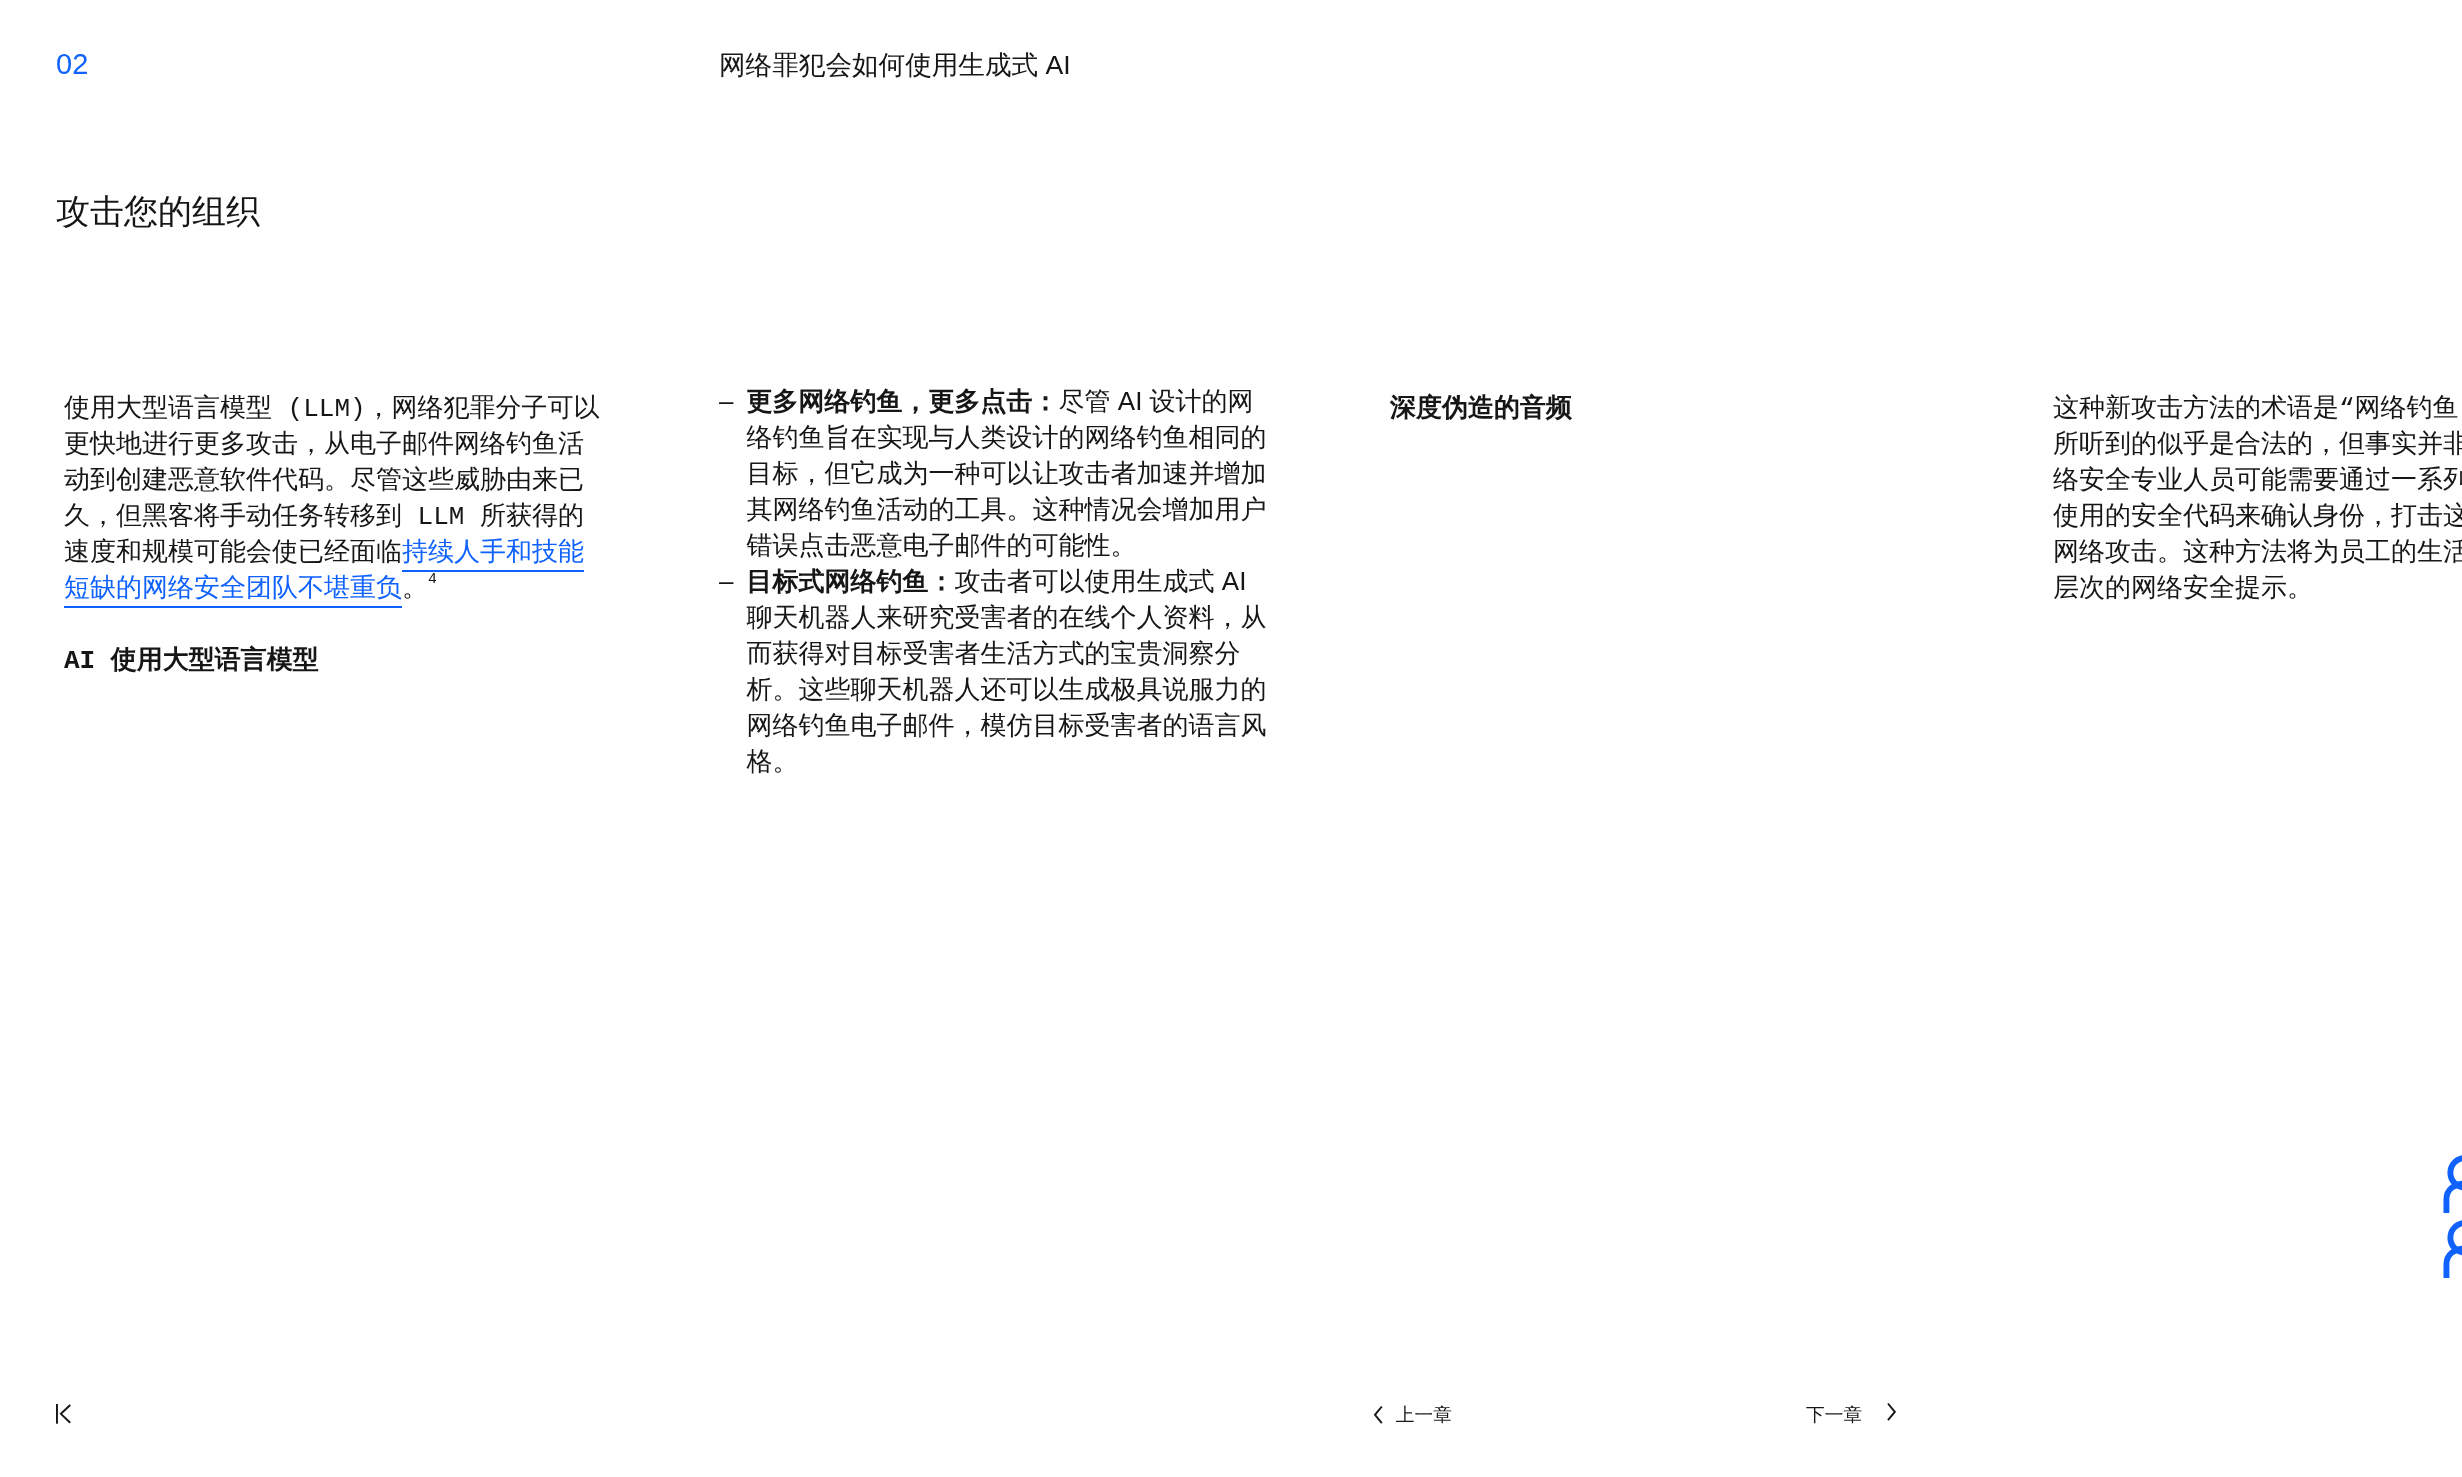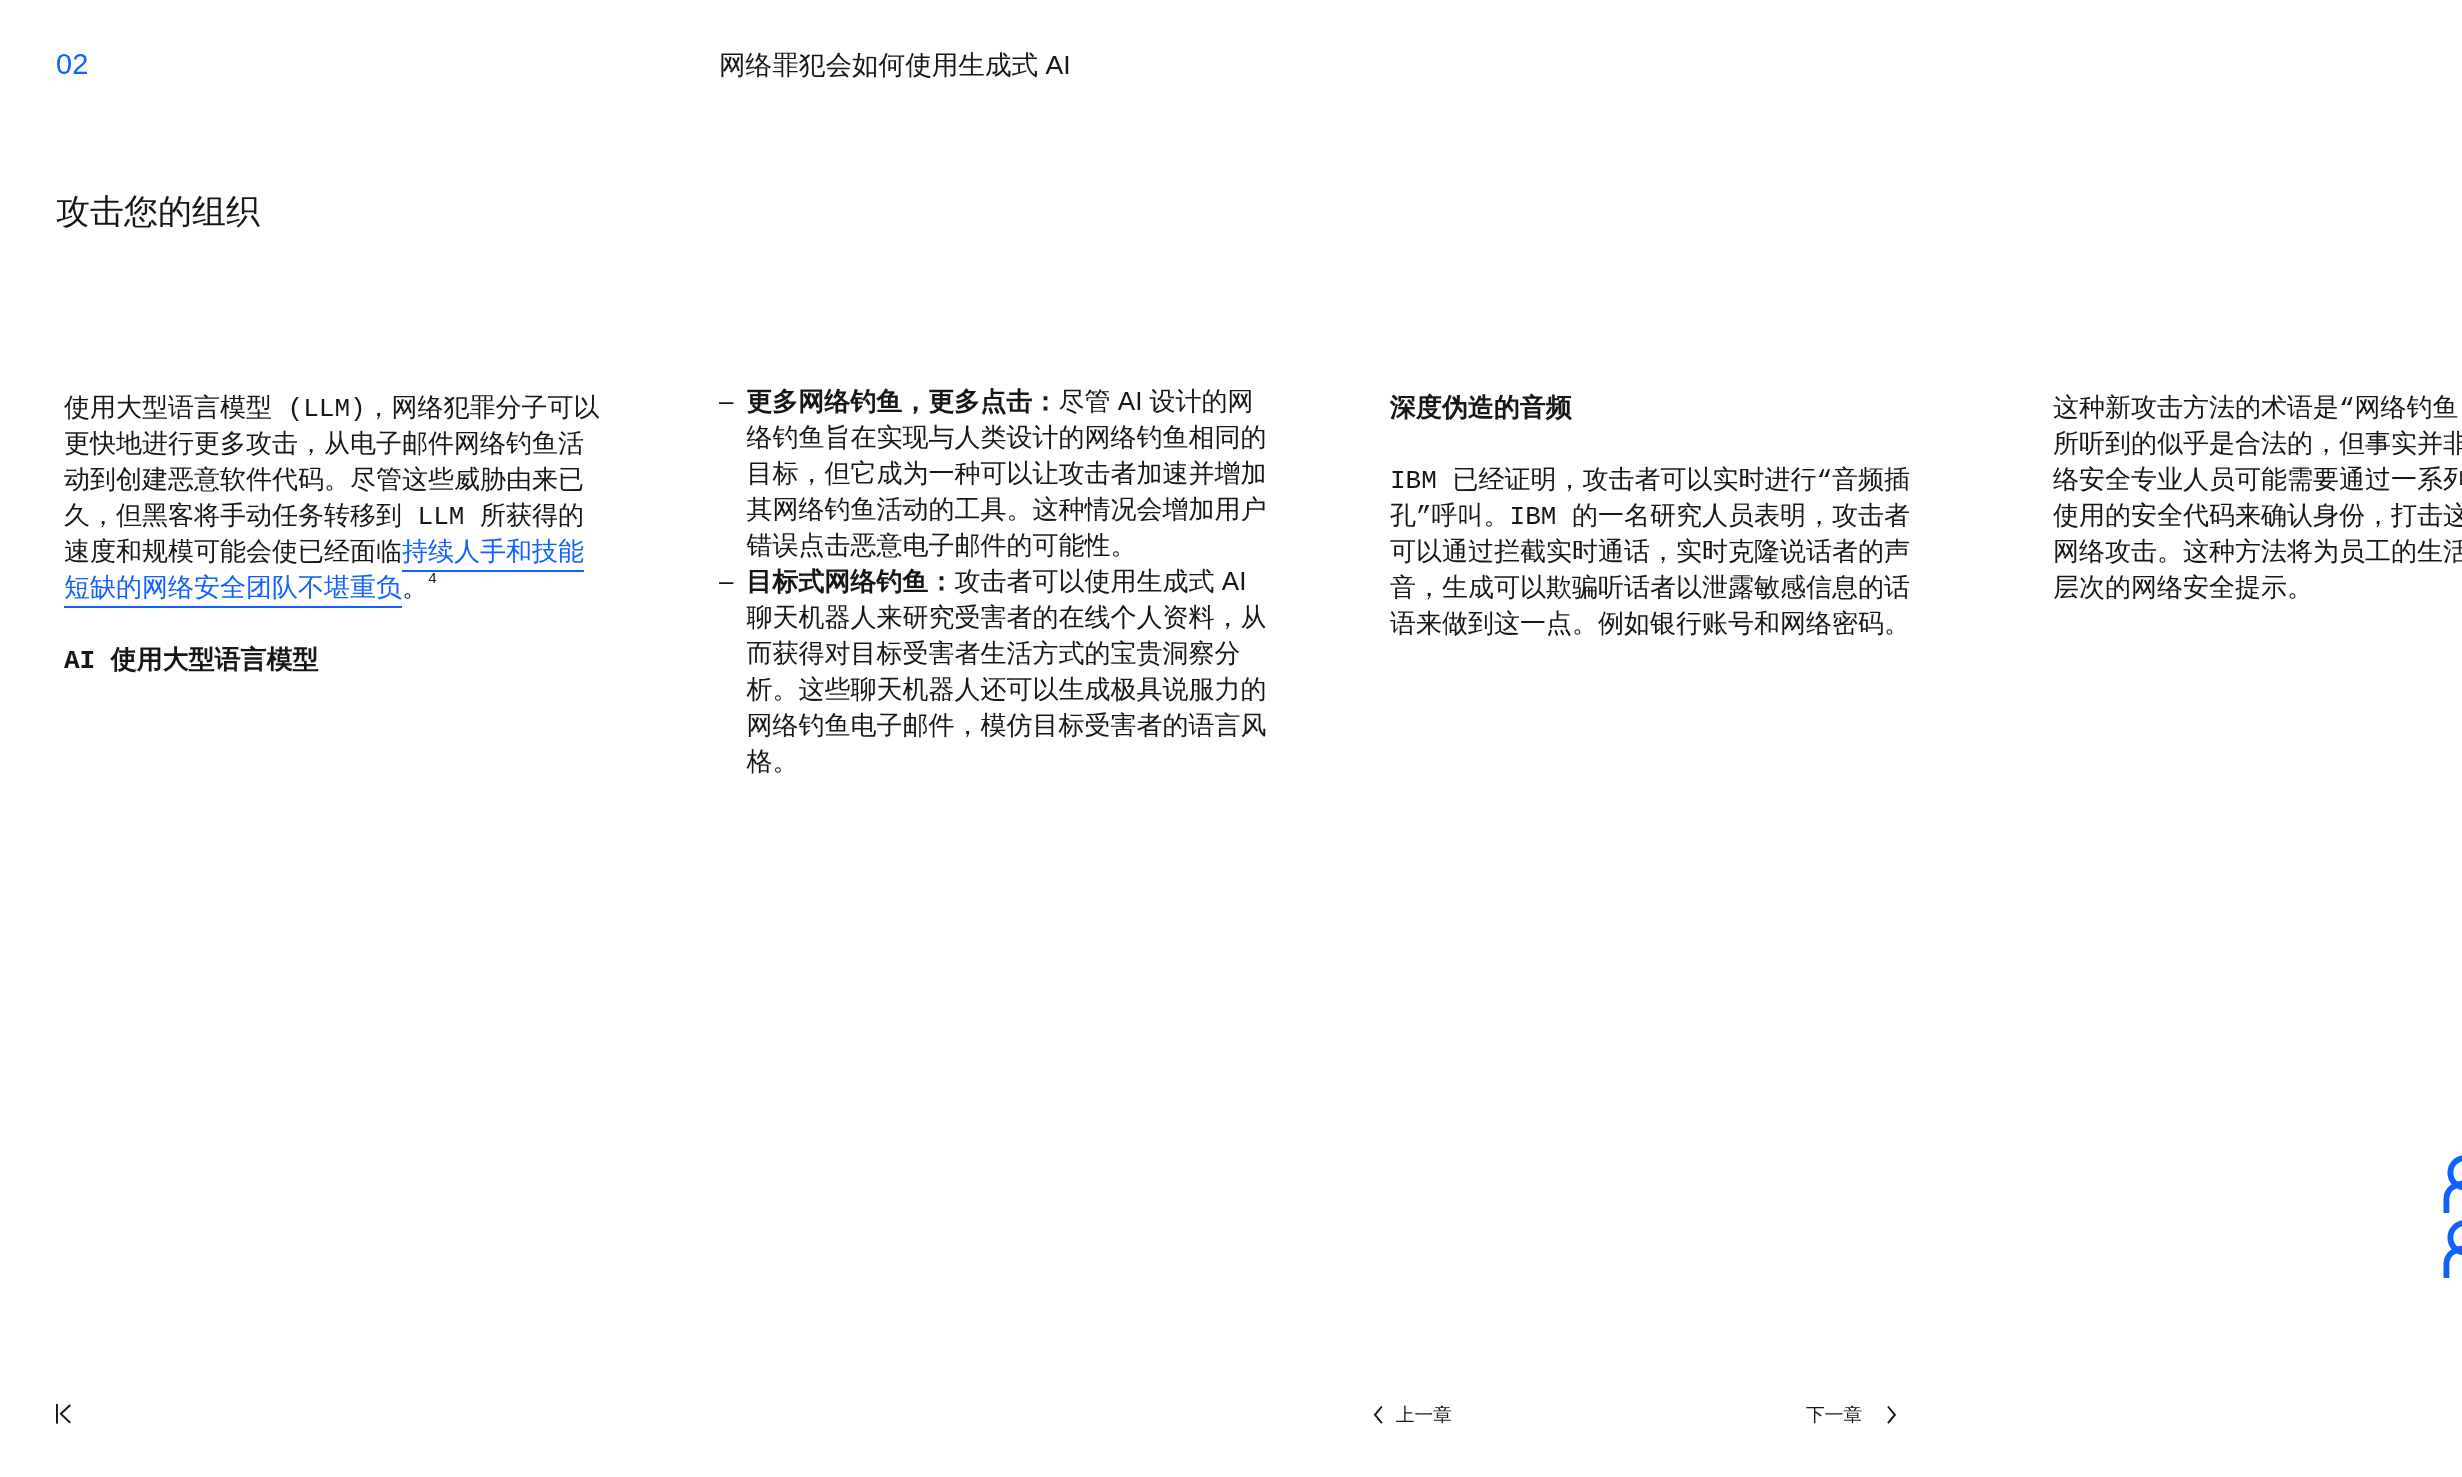--- a/index.html
+++ b/index.html
@@ -59,21 +59,21 @@
   .people-icon { position:absolute; left:2442px; top:1154px; }
 
   .footer-skip { position:absolute; left:55px; top:1403px; cursor:pointer; }
   .nav-prev {
     position:absolute; left:1373px; top:1402px;
     display:flex; align-items:center; gap:12px;
     font-size:18.7px; color:#161616; cursor:pointer;
   }
   .nav-next {
     position:absolute; left:1806px; top:1402px;
-    display:flex; align-items:center; gap:23.6px;
+    display:flex; gap:23.6px;
     font-size:18.7px; color:#161616; cursor:pointer;
   }
   .nav-prev svg, .nav-next svg, .footer-skip svg { display:block; }
 </style>
 </head>
 <body>
 
 <div id="page">
 
   <div class="page-label">02</div>
@@ -95,21 +95,20 @@
           <span class="dash">–</span><span class="lead">更多网络钓鱼，更多点击：</span><span>尽管 AI 设计的网络钓鱼旨在实现与人类设计的网络钓鱼相同的目标，但它成为一种可以让攻击者加速并增加其网络钓鱼活动的工具。这种情况会增加用户错误点击恶意电子邮件的可能性。</span>
         </li>
         <li>
           <span class="dash">–</span><span class="lead">目标式网络钓鱼：</span><span>攻击者可以使用生成式 AI 聊天机器人来研究受害者的在线个人资料，从而获得对目标受害者生活方式的宝贵洞察分析。这些聊天机器人还可以生成极具说服力的网络钓鱼电子邮件，模仿目标受害者的语言风格。</span>
         </li>
       </ul>
     </div>
 
     <div class="col">
       <p class="col-heading">深度伪造的音频</p>
-      <p class="para-gap">IBM 已经证明，攻击者可以实时进行“音频插孔”呼叫。IBM 的一名研究人员表明，攻击者可以通过拦截实时通话，实时克隆说话者的声音，生成可以欺骗听话者以泄露敏感信息的话语来做到这一点。例如银行账号和网络密码。</p>
     </div>
 
     <div class="col">
       <p>这种新攻击方法的术语是“网络钓鱼 3.0”，您所听到的似乎是合法的，但事实并非如此。网络安全专业人员可能需要通过一系列个人之间使用的安全代码来确认身份，打击这种形式的网络攻击。这种方法将为员工的生活增加更多层次的网络安全提示。</p>
     </div>
 
   </div>
 
   <div class="people-icon">
     <svg width="125" height="127" viewBox="0 0 254 258" fill="none" xmlns="http://www.w3.org/2000/svg" overflow="visible">

